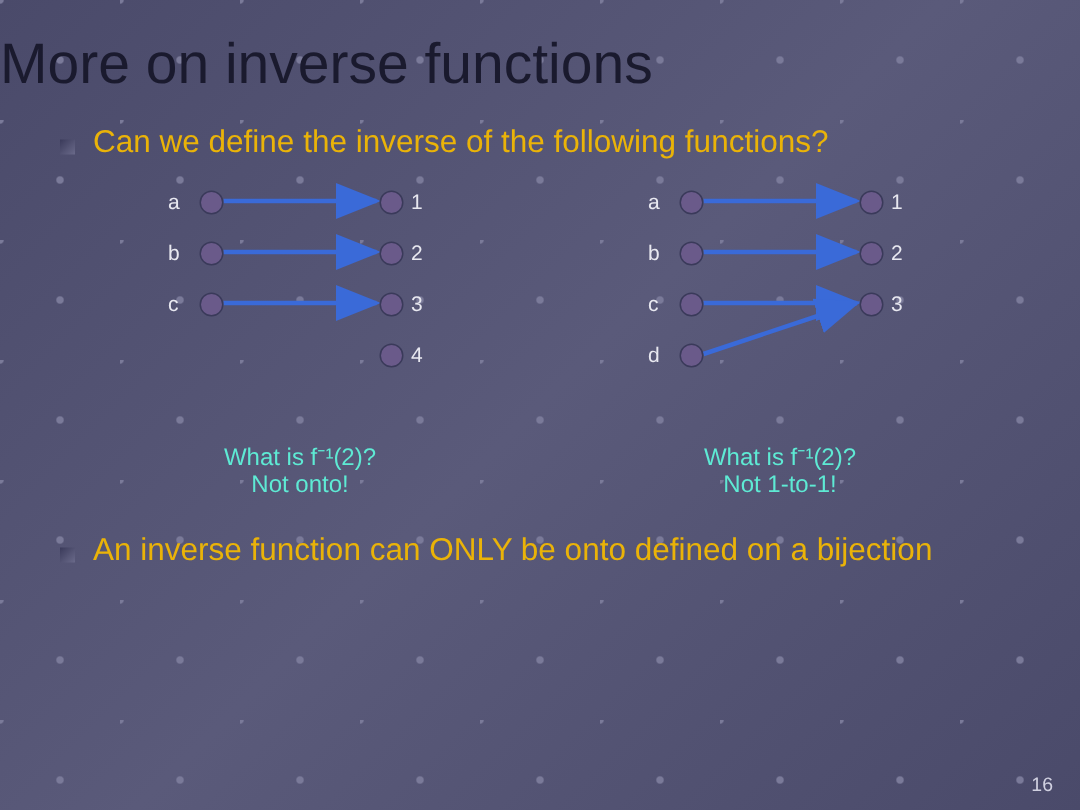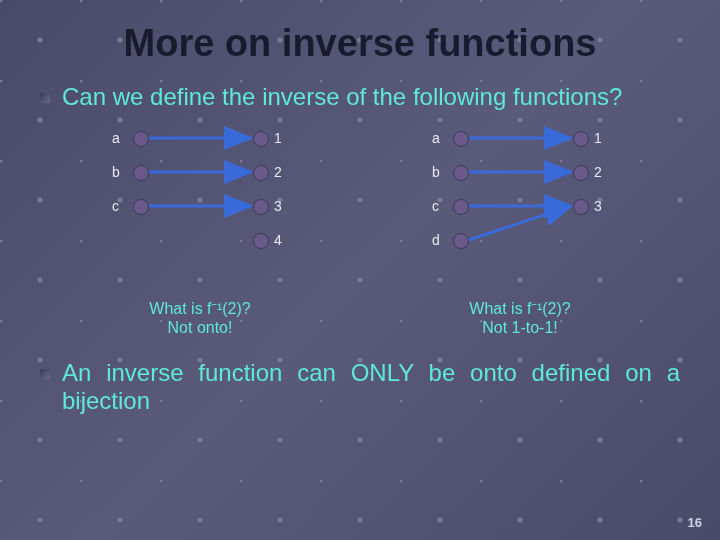--- a/index.html
+++ b/index.html
@@ -8,40 +8,40 @@
       radial-gradient(circle at 0px 0px, #7a7a99 2px, transparent 3px),
       radial-gradient(circle at 40px 40px, #7a7a99 2px, transparent 3px),
       linear-gradient(135deg,#4a4a6a 0%,#5a5a7a 50%,#4a4a6a 100%);
     background-size:80px 80px,80px 80px,100% 100%;
     background-color:#52527a;
     font-family:Arial,Helvetica,sans-serif;
     color:#e8e8f0;
     position:relative;
   }
   .title{
-    text-align:center;
+    text-align:left;
     font-size:38px;
     color:#1a1a2e;
     padding-top:22px;
-    font-weight:700;
+    font-weight:400;
   }
   .bullet{
     display:flex;
     align-items:flex-start;
     margin:18px 40px 0 40px;
   }
   .bullet .sq{
     width:10px;height:10px;
     background:linear-gradient(135deg,#3a3a5a,#6a6a8a);
     margin-top:10px;margin-right:12px;
     flex-shrink:0;
   }
   .bullet .txt{
-    font-size:24px;
-    color:#5eead4;
+    font-size:21px;
+    color:#eab308;
     text-align:justify;
     flex:1;
   }
   .diagrams{
     display:flex;
     justify-content:space-around;
     margin:12px 40px 0 40px;
   }
   .diag{
     position:relative;
@@ -70,21 +70,20 @@
     text-align:center;
     font-size:16px;
     color:#5eead4;
     margin-top:4px;
   }
   .pagenum{
     position:absolute;
     right:18px;bottom:10px;
     font-size:13px;
     color:#d0d0e0;
-    font-weight:bold;
   }
 </style>
 </head>
 <body>
 
 <div class="title">More on inverse functions</div>
 
 <div class="bullet">
   <div class="sq"></div>
   <div class="txt">Can we define the inverse of the following functions?</div>

